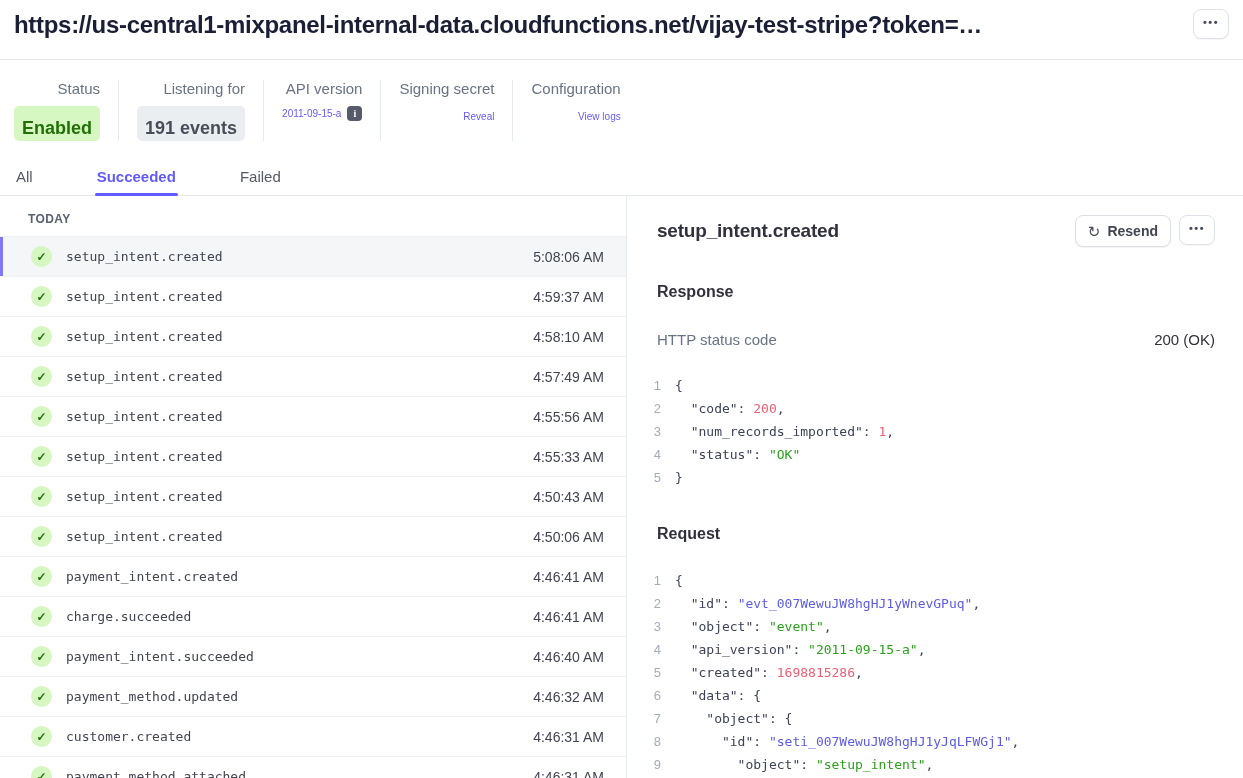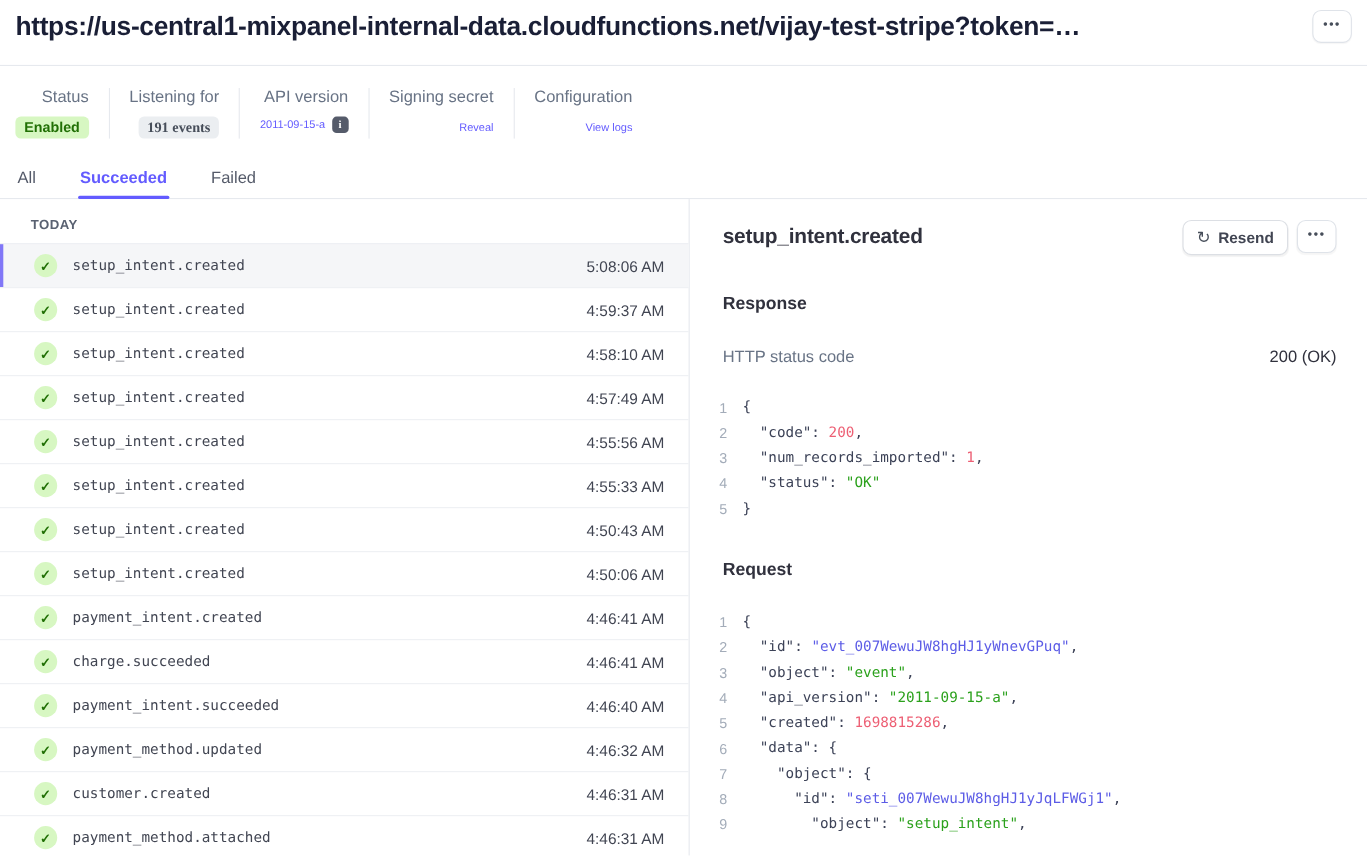--- a/index.html
+++ b/index.html
@@ -27,35 +27,35 @@
     cursor:pointer; box-shadow:0 1px 1px rgba(0,0,0,.04); padding:0;
   }
   .dots { font-size:11px; letter-spacing:1.5px; color:#474e5a; font-weight:700; line-height:1; margin-top:-4px;}
 
   
   .summary { display:flex; padding:20px 14px 0 14px; }
   .sgroup { padding:0 18px; border-left:1px solid var(--border,#e6e9ee);text-align:right; }
   .sgroup:first-child { padding-left:0; border-left:none; }
   .slabel { font-size:15px; color:#687385; margin-bottom:9px; white-space:nowrap; }
   .badge {
-    display:inline-block; font-size:13px; font-weight:700;
-    padding:3px 8px 4px; border-radius:5px; line-height:1; white-space:nowrap;
+    display:inline-block; font-size:18px; font-weight:700;
+    padding:13px 8px 4px; border-radius:5px; line-height:1; white-space:nowrap;
   }
   .badge.green { background:var(--badge-green-bg,#d7f7c2); color:var(--badge-green-text,#217005); }
-  .badge.gray  { background:var(--badge-gray-bg,#ebeef1); color:var(--badge-gray-text,#474e5a);font-family:Liberation Serif, serif; }
+  .badge.gray  { background:var(--badge-gray-bg,#ebeef1); color:var(--badge-gray-text,#474e5a); }
   .plink { font-size:10px; font-weight:500; color:var(--accent,#635bff); text-decoration:none; cursor:pointer; white-space:nowrap; }
   .apirow { display:flex; align-items:center; gap:6px; }
   .info-ic {
     width:15px; height:15px; border-radius:4px; background:#555b6a; color:#fff;
     font-size:10px; font-weight:700; display:inline-flex; align-items:center; justify-content:center;
     font-family:"Liberation Serif", serif; cursor:pointer;
   }
 
   
-  .tabs { display:flex; gap:36px; padding:0 14px; margin-top:27px; border-bottom:1px solid var(--border,#e6e9ee); }
+  .tabs { display:flex; gap:60px; padding:0 14px; margin-top:27px; border-bottom:1px solid var(--border,#e6e9ee); }
   .tab {
     background:none; border:none; padding:0 2px 10px; font-size:15px; cursor:pointer;
     color:#545a69; font-family:inherit; position:relative;
   }
   .tab.active { color:var(--accent,#635bff); font-weight:700; }
   .tab.active::after {
     content:""; position:absolute; left:0; right:0; bottom:-1px; height:3px;
     border-radius:2px; background:var(--accent,#635bff);
   }
 

